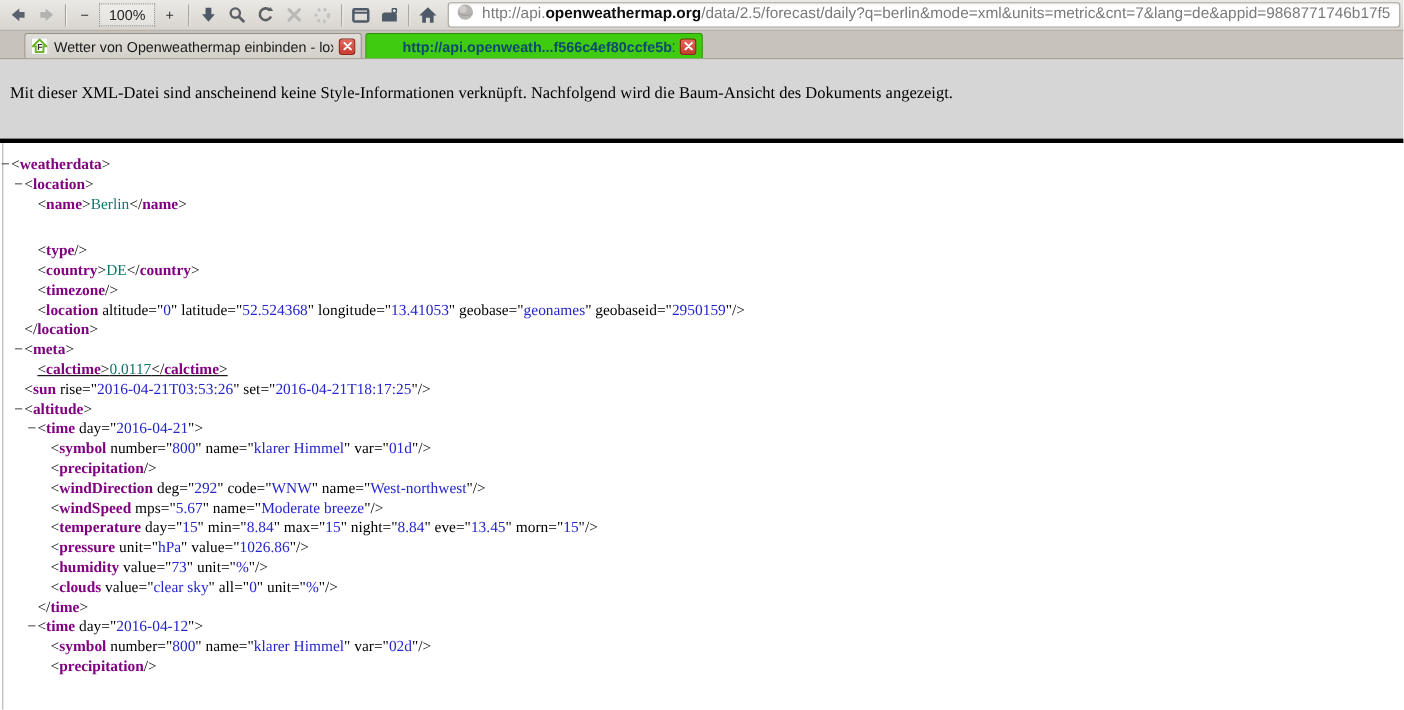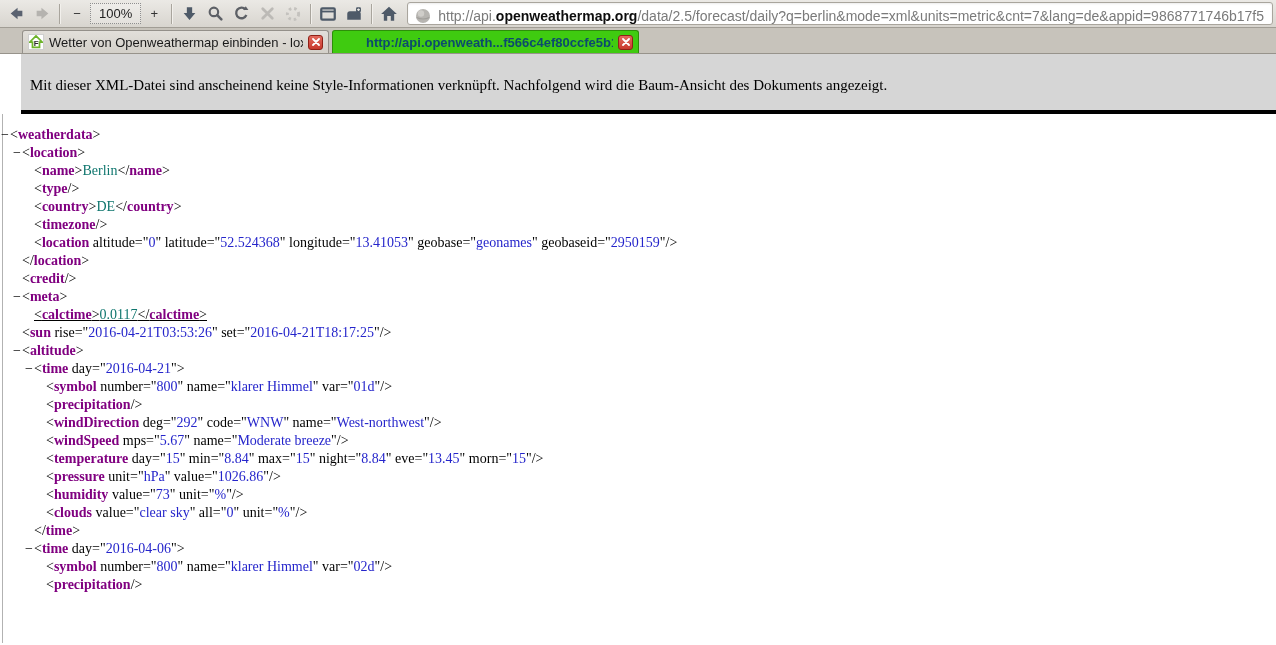--- a/index.html
+++ b/index.html
@@ -11,21 +11,21 @@
     border-bottom:1px solid #a19d95; display:flex; align-items:center;
     padding:0 3px; }
   .tbtn { min-width:26px; height:24px; display:flex; align-items:center;
     justify-content:center; border-radius:3px; flex:0 0 auto; }
   .sep { width:1px; height:20px; background:#a9a59d; margin:0 4px; flex:0 0 auto;
     box-shadow:1px 0 0 #f2f0ec; }
   .zoomtxt { font-size:13px; color:#333; padding:2px 5px; }
   .zoomlevel { font-size:13px; color:#222; border:1px dotted #8f8f8f;
     padding:2px 8px; background:rgba(255,255,255,.25); }
   .urlbar { flex:1 1 auto; height:23px; margin:0 0 0 5px; background:#fff;
-    border:1px solid #a9a59d; border-radius:3px; display:flex; align-items:flex-end;
+    border:1px solid #a9a59d; border-radius:3px; display:flex; align-items:flex-start;
     padding:0 7px; gap:7px; overflow:hidden; white-space:nowrap; box-shadow:inset 0 1px 2px rgba(0,0,0,.08); }
   .urltext { font-size:14px; color:#7a7a7a; }
   .urltext b { color:#0d0d0d; font-weight:bold; }
 
   
   .tabbar { height:26px; background:#c7c3bb; border-bottom:1px solid #97938b;
     display:flex; align-items:flex-end; padding:2px 0 0 22px; gap:3px; }
   .tab { width:307px; height:23px; display:flex; align-items:center; gap:5px;
     padding:0 5px; background:linear-gradient(#e2dfda,#d3d0c9);
     border:1px solid #94908a; border-bottom:none; border-radius:3px 3px 0 0;
@@ -34,22 +34,22 @@
   .tab.active .tabtitle { font-weight:bold; color:#0c4a6e;margin-left:28px; }
   .tabtitle { flex:1 1 auto; overflow:hidden; white-space:nowrap; }
   .closebtn { flex:0 0 auto; width:15px; height:15px; border-radius:3px;
     background:linear-gradient(#e2695d,#c93a2e); border:1px solid #8f2117;
     display:flex; align-items:center; justify-content:center; }
   .favicon { flex:0 0 auto; width:16px; height:16px; background:#fff;
     border:1px solid #cfcfcf; display:flex; align-items:center; justify-content:center; }
 
   
   .xml-note { background:#d6d6d6; border-bottom:4px solid #000;
-    padding:23px 10px 16px 9px; font-family:"Liberation Serif", serif;
-    font-size:15px; color:#000;margin-left:21px; }
+    padding:23px 10px 32px 9px; font-family:"Liberation Serif", serif;
+    font-size:15px; color:#000; }
 
   
   .content { background:#fff; height:529px; overflow:hidden; }
   .xml-tree { margin-left:2px; border-left:1px solid #b2b2b2; height:100%;
     padding-top:12px; font-family:"Liberation Serif", serif; font-size:14px;
     line-height:18px; color:#000; }
   .line { position:relative; white-space:nowrap; height:18px; }
   .exp { position:absolute; top:0; color:#000; cursor:pointer;
     font-family:"Liberation Serif", serif; }
   .tag { color:#800080; font-weight:bold; }
@@ -189,37 +189,36 @@
   </div>
 </div>
 
 <div class="xml-note">Mit dieser XML-Datei sind anscheinend keine Style-Informationen verknüpft. Nachfolgend wird die Baum-Ansicht des Dokuments angezeigt.</div>
 
 <div class="content">
   <div class="xml-tree">
       <div class="line" style="padding-left: 7px;"><span class="exp" style="left: -2px;">−</span><span class="punc">&lt;</span><span class="tag">weatherdata</span><span class="punc">&gt;</span></div>
       <div class="line" style="padding-left: 19px;"><span class="exp" style="left: 10px;">−</span><span class="punc">&lt;</span><span class="tag">location</span><span class="punc">&gt;</span></div>
       <div class="line" style="padding-left: 31px;"><span class="punc">&lt;</span><span class="tag">name</span><span class="punc">&gt;</span><span class="txt">Berlin</span><span class="punc">&lt;/</span><span class="tag">name</span><span class="punc">&gt;</span></div>
-      <div class="line" style="padding-left: 31px;"><span class="punc">&lt;</span><span class="tag">type</span><span class="punc">/&gt;</span></div>
+      <div class="line" style="padding-left: 31px; margin-top: 24px;"><span class="punc">&lt;</span><span class="tag">type</span><span class="punc">/&gt;</span></div>
       <div class="line" style="padding-left: 31px;"><span class="punc">&lt;</span><span class="tag">country</span><span class="punc">&gt;</span><span class="txt">DE</span><span class="punc">&lt;/</span><span class="tag">country</span><span class="punc">&gt;</span></div>
       <div class="line" style="padding-left: 31px;"><span class="punc">&lt;</span><span class="tag">timezone</span><span class="punc">/&gt;</span></div>
       <div class="line" style="padding-left: 31px;"><span class="punc">&lt;</span><span class="tag">location</span><span class="punc"> </span><span class="attr">altitude</span><span class="punc">="</span><span class="val">0</span><span class="punc">"</span><span class="punc"> </span><span class="attr">latitude</span><span class="punc">="</span><span class="val">52.524368</span><span class="punc">"</span><span class="punc"> </span><span class="attr">longitude</span><span class="punc">="</span><span class="val">13.41053</span><span class="punc">"</span><span class="punc"> </span><span class="attr">geobase</span><span class="punc">="</span><span class="val">geonames</span><span class="punc">"</span><span class="punc"> </span><span class="attr">geobaseid</span><span class="punc">="</span><span class="val">2950159</span><span class="punc">"</span><span class="punc">/&gt;</span></div>
       <div class="line" style="padding-left: 19px;"><span class="punc">&lt;/</span><span class="tag">location</span><span class="punc">&gt;</span></div>
-      <div class="line" style="padding-left: 19px;"><span class="punc">&lt;</span><span class="tag">credit</span><span class="punc">/&gt;</span></div>
       <div class="line" style="padding-left: 19px;"><span class="exp" style="left: 10px;">−</span><span class="punc">&lt;</span><span class="tag">meta</span><span class="punc">&gt;</span></div>
       <div class="line" style="padding-left: 31px; text-decoration: underline;"><span class="punc">&lt;</span><span class="tag">calctime</span><span class="punc">&gt;</span><span class="txt">0.0117</span><span class="punc">&lt;/</span><span class="tag">calctime</span><span class="punc">&gt;</span></div>
       <div class="line" style="padding-left: 19px;"><span class="punc">&lt;</span><span class="tag">sun</span><span class="punc"> </span><span class="attr">rise</span><span class="punc">="</span><span class="val">2016-04-21T03:53:26</span><span class="punc">"</span><span class="punc"> </span><span class="attr">set</span><span class="punc">="</span><span class="val">2016-04-21T18:17:25</span><span class="punc">"</span><span class="punc">/&gt;</span></div>
       <div class="line" style="padding-left: 19px;"><span class="exp" style="left: 10px;">−</span><span class="punc">&lt;</span><span class="tag">altitude</span><span class="punc">&gt;</span></div>
       <div class="line" style="padding-left: 31px;"><span class="exp" style="left: 22px;">−</span><span class="punc">&lt;</span><span class="tag">time</span><span class="punc"> </span><span class="attr">day</span><span class="punc">="</span><span class="val">2016-04-21</span><span class="punc">"</span><span class="punc">&gt;</span></div>
       <div class="line" style="padding-left: 43px;"><span class="punc">&lt;</span><span class="tag">symbol</span><span class="punc"> </span><span class="attr">number</span><span class="punc">="</span><span class="val">800</span><span class="punc">"</span><span class="punc"> </span><span class="attr">name</span><span class="punc">="</span><span class="val">klarer Himmel</span><span class="punc">"</span><span class="punc"> </span><span class="attr">var</span><span class="punc">="</span><span class="val">01d</span><span class="punc">"</span><span class="punc">/&gt;</span></div>
       <div class="line" style="padding-left: 43px;"><span class="punc">&lt;</span><span class="tag">precipitation</span><span class="punc">/&gt;</span></div>
       <div class="line" style="padding-left: 43px;"><span class="punc">&lt;</span><span class="tag">windDirection</span><span class="punc"> </span><span class="attr">deg</span><span class="punc">="</span><span class="val">292</span><span class="punc">"</span><span class="punc"> </span><span class="attr">code</span><span class="punc">="</span><span class="val">WNW</span><span class="punc">"</span><span class="punc"> </span><span class="attr">name</span><span class="punc">="</span><span class="val">West-northwest</span><span class="punc">"</span><span class="punc">/&gt;</span></div>
       <div class="line" style="padding-left: 43px;"><span class="punc">&lt;</span><span class="tag">windSpeed</span><span class="punc"> </span><span class="attr">mps</span><span class="punc">="</span><span class="val">5.67</span><span class="punc">"</span><span class="punc"> </span><span class="attr">name</span><span class="punc">="</span><span class="val">Moderate breeze</span><span class="punc">"</span><span class="punc">/&gt;</span></div>
       <div class="line" style="padding-left: 43px;"><span class="punc">&lt;</span><span class="tag">temperature</span><span class="punc"> </span><span class="attr">day</span><span class="punc">="</span><span class="val">15</span><span class="punc">"</span><span class="punc"> </span><span class="attr">min</span><span class="punc">="</span><span class="val">8.84</span><span class="punc">"</span><span class="punc"> </span><span class="attr">max</span><span class="punc">="</span><span class="val">15</span><span class="punc">"</span><span class="punc"> </span><span class="attr">night</span><span class="punc">="</span><span class="val">8.84</span><span class="punc">"</span><span class="punc"> </span><span class="attr">eve</span><span class="punc">="</span><span class="val">13.45</span><span class="punc">"</span><span class="punc"> </span><span class="attr">morn</span><span class="punc">="</span><span class="val">15</span><span class="punc">"</span><span class="punc">/&gt;</span></div>
       <div class="line" style="padding-left: 43px;"><span class="punc">&lt;</span><span class="tag">pressure</span><span class="punc"> </span><span class="attr">unit</span><span class="punc">="</span><span class="val">hPa</span><span class="punc">"</span><span class="punc"> </span><span class="attr">value</span><span class="punc">="</span><span class="val">1026.86</span><span class="punc">"</span><span class="punc">/&gt;</span></div>
       <div class="line" style="padding-left: 43px;"><span class="punc">&lt;</span><span class="tag">humidity</span><span class="punc"> </span><span class="attr">value</span><span class="punc">="</span><span class="val">73</span><span class="punc">"</span><span class="punc"> </span><span class="attr">unit</span><span class="punc">="</span><span class="val">%</span><span class="punc">"</span><span class="punc">/&gt;</span></div>
       <div class="line" style="padding-left: 43px;"><span class="punc">&lt;</span><span class="tag">clouds</span><span class="punc"> </span><span class="attr">value</span><span class="punc">="</span><span class="val">clear sky</span><span class="punc">"</span><span class="punc"> </span><span class="attr">all</span><span class="punc">="</span><span class="val">0</span><span class="punc">"</span><span class="punc"> </span><span class="attr">unit</span><span class="punc">="</span><span class="val">%</span><span class="punc">"</span><span class="punc">/&gt;</span></div>
       <div class="line" style="padding-left: 31px;"><span class="punc">&lt;/</span><span class="tag">time</span><span class="punc">&gt;</span></div>
-      <div class="line" style="padding-left: 31px;"><span class="exp" style="left: 22px;">−</span><span class="punc">&lt;</span><span class="tag">time</span><span class="punc"> </span><span class="attr">day</span><span class="punc">="</span><span class="val">2016-04-06</span><span class="punc">"</span><span class="punc">&gt;</span></div>
+      <div class="line" style="padding-left: 31px;"><span class="exp" style="left: 22px;">−</span><span class="punc">&lt;</span><span class="tag">time</span><span class="punc"> </span><span class="attr">day</span><span class="punc">="</span><span class="val">2016-04-12</span><span class="punc">"</span><span class="punc">&gt;</span></div>
       <div class="line" style="padding-left: 43px;"><span class="punc">&lt;</span><span class="tag">symbol</span><span class="punc"> </span><span class="attr">number</span><span class="punc">="</span><span class="val">800</span><span class="punc">"</span><span class="punc"> </span><span class="attr">name</span><span class="punc">="</span><span class="val">klarer Himmel</span><span class="punc">"</span><span class="punc"> </span><span class="attr">var</span><span class="punc">="</span><span class="val">02d</span><span class="punc">"</span><span class="punc">/&gt;</span></div>
       <div class="line" style="padding-left: 43px;"><span class="punc">&lt;</span><span class="tag">precipitation</span><span class="punc">/&gt;</span></div>
     </div>
 </div>
 
 </body></html>

